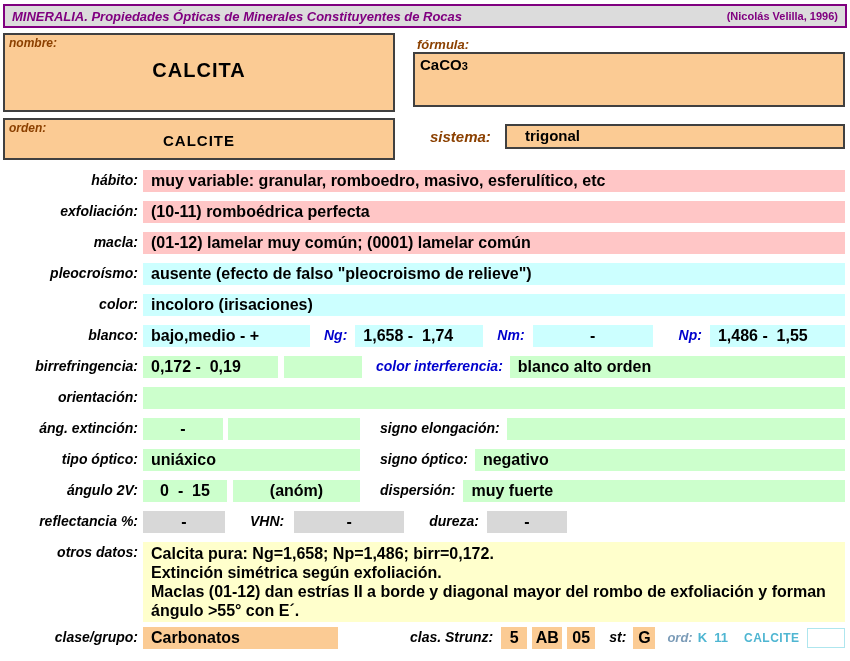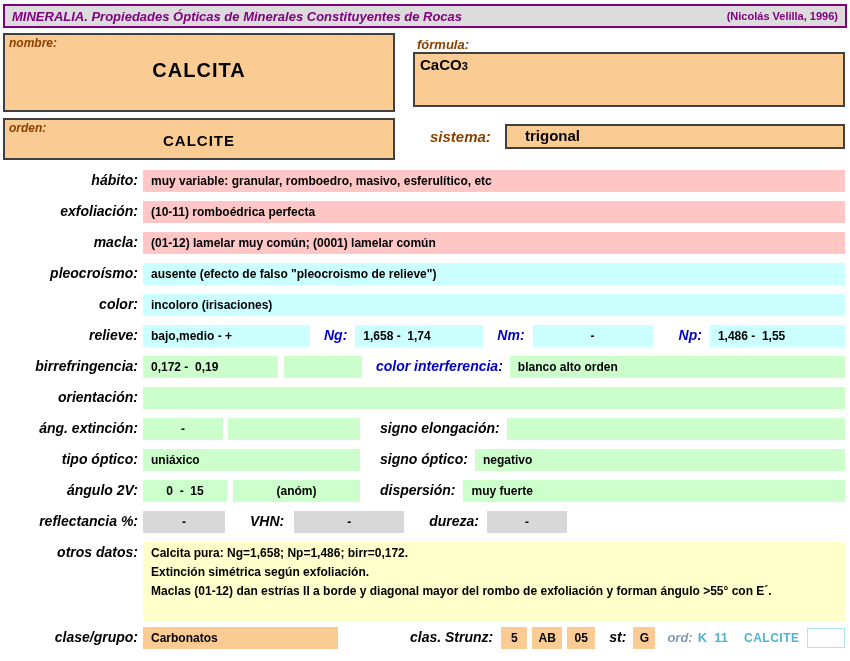--- a/index.html
+++ b/index.html
@@ -28,21 +28,21 @@
   .mid-name { position:absolute; left:0; right:0; top:12px; text-align:center; font-weight:bold; font-size:15px; color:#000; letter-spacing:1px; }
   .corner-lab { position:absolute; left:4px; top:1px; }
 
   
   .rows { position:absolute; left:0; top:170px; right:5px; }
   .row { display:flex; align-items:flex-start; margin-bottom:9px; height:22px; }
   .row.tall { height:auto; }
   .lbl { width:143px; flex:0 0 143px; text-align:right; padding-right:5px; padding-top:2px;
          font-weight:bold; font-style:italic; font-size:14px; color:#000; white-space:nowrap; }
   .content { flex:1; display:flex; align-items:flex-start; }
-  .vbox { height:22px; line-height:22px; font-weight:bold; font-size:12px; color:#000;
+  .vbox { height:22px; line-height:22px; font-weight:bold; font-size:16px; color:#000;
           padding:0 8px; white-space:pre; overflow:hidden; }
   .vbox.ctr { text-align:center; padding:0 2px; }
   .grow { flex:1; }
   .pink { background:var(--pink,#ffc8c8); }
   .cyan { background:var(--cyan,#ccffff); }
   .green{ background:var(--green,#ccffcc); }
   .grey { background:var(--gray,#d8d8d8); }
   .ylw  { background:var(--yellow,#ffffcc); }
   .org  { background:var(--orange,#fbcb94); }
   .ilbl { font-weight:bold; font-style:italic; font-size:14px; color:#000; padding-top:2px; text-align:right; white-space:nowrap; }
@@ -121,21 +121,21 @@
     </div>
 
     <div class="row">
       <div class="lbl">color:</div>
       <div class="content">
           <div class="vbox cyan grow">incoloro (irisaciones)</div>
         </div>
     </div>
 
     <div class="row">
-      <div class="lbl">relieve:</div>
+      <div class="lbl">blanco:</div>
       <div class="content">
         <div class="vbox cyan w167">bajo,medio - +</div>
         <div class="ilbl blue ml14">Ng:</div>
         <div class="vbox cyan w128 ml8">1,658 -  1,74</div>
         <div class="ilbl blue ml14">Nm:</div>
         <div class="vbox cyan w120 ml8 ctr">-</div>
         <div class="ilbl blue ml26">Np:</div>
         <div class="vbox cyan grow ml8">1,486 -  1,55</div>
       </div>
     </div>

